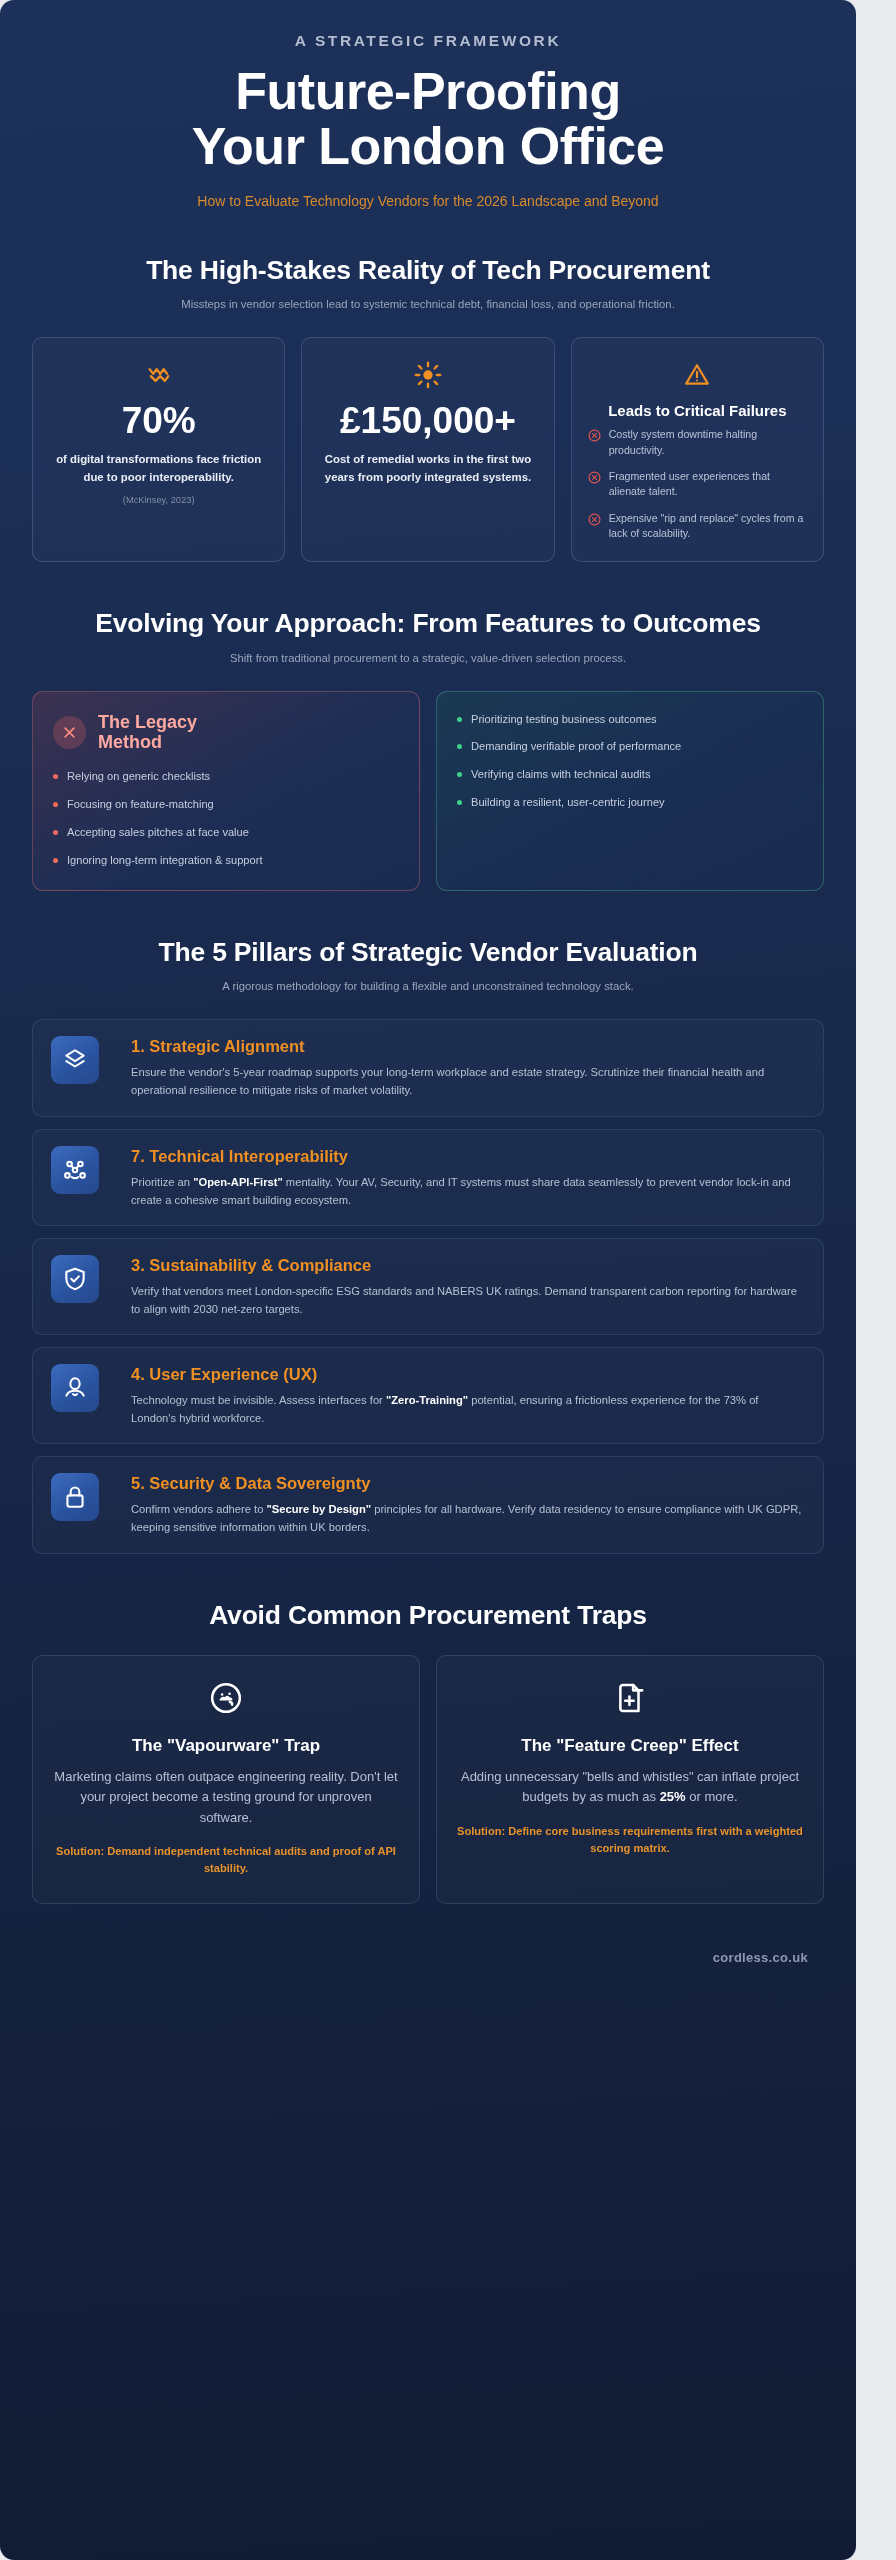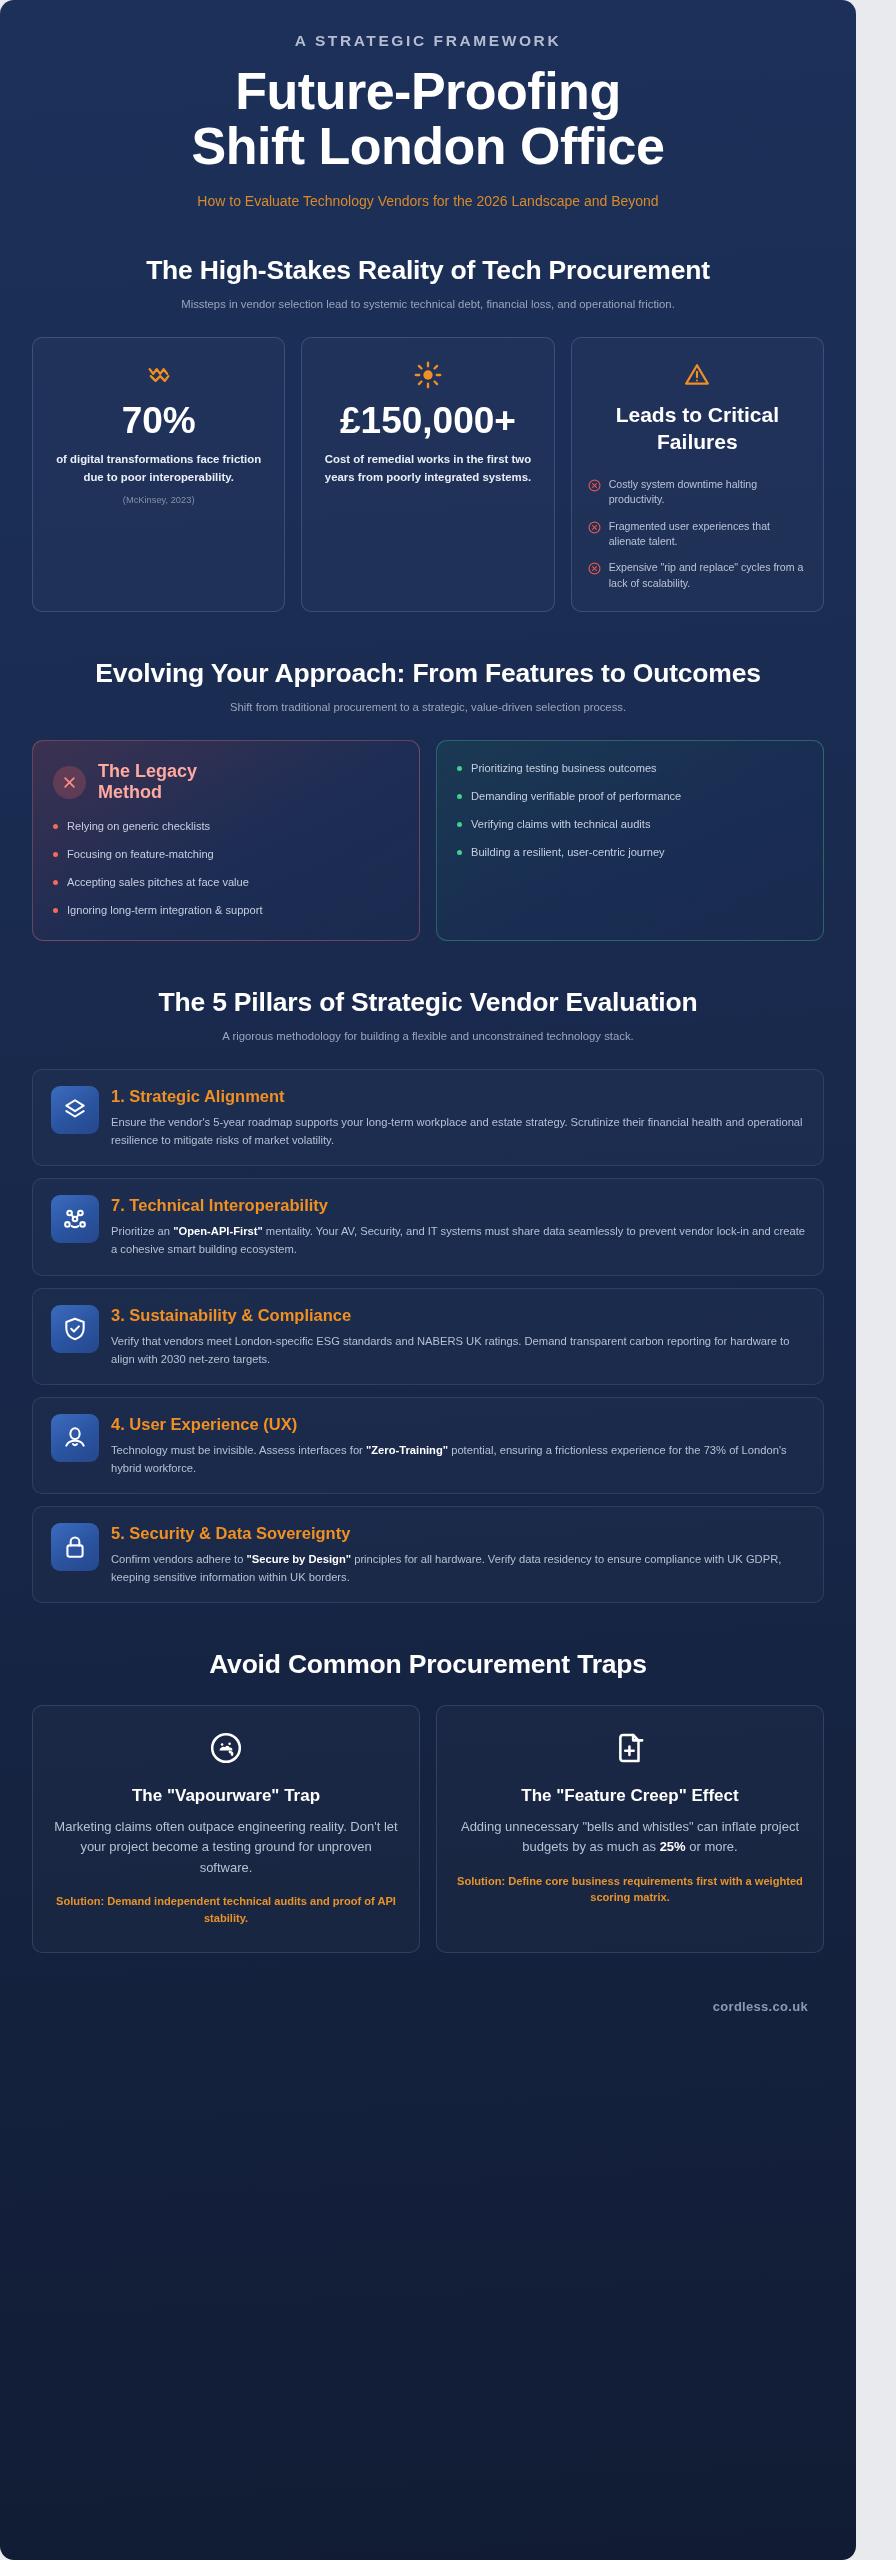--- a/index.html
+++ b/index.html
@@ -102,25 +102,25 @@
     line-height: 1.55;
     color: #eaeef6;
   }
   .stat-src {
     margin-top: 8px;
     font-size: 9.3px;
     color: #8490a8;
   }
   .stat-card.fail { justify-content: flex-start; }
   .fail-title {
-    font-size: 21px;
+    font-size: 15px;
     font-weight: 700;
     color: #ffffff;
     line-height: 1.25;
-    margin-bottom: 22px;
+    margin-bottom: 6px;
   }
   .fail-list { width: 100%; text-align: left; }
   .fail-item {
     display: flex;
     gap: 8px;
     margin-bottom: 11px;
     align-items: flex-start;
   }
   .fail-item:last-child { margin-bottom: 0; }
   .fail-text {
@@ -182,21 +182,21 @@
   }
   .cmp-item:last-child { margin-bottom: 0; }
   .dot { width: 5px; height: 5px; border-radius: 50%; flex: 0 0 auto; position: relative; top: -1px; }
   .dot.red { background: #f26a5a; }
   .dot.green { background: #3fd18a; }
 
   
   .pillar-list { margin-top: 24px; display: flex; flex-direction: column; gap: 12px; }
   .pillar {
     display: flex;
-    gap: 12px;
+    gap: 32px;
     align-items: flex-start;
     border: 1px solid rgba(110,138,190,0.22);
     border-radius: 10px;
     background: rgba(255,255,255,0.018);
     padding: 16px 18px;
   }
   .pillar-icon {
     width: 48px; height: 48px;
     border-radius: 9px;
     background: linear-gradient(145deg, #3c6bbf 0%, #2a54a0 55%, #26478d 100%);
@@ -269,21 +269,21 @@
 </style>
 </head>
 <body>
 
 <div class="page">
 
   <div class="header">
     <div class="eyebrow">A STRATEGIC FRAMEWORK</div>
     <h1 class="main-title">
       <span>Future-Proofing</span>
-      <span class="line2">Shift London Office</span>
+      <span class="line2">Your London Office</span>
     </h1>
     <div class="subtitle">How to Evaluate Technology Vendors for the 2026 Landscape and Beyond</div>
   </div>
 
   <div class="gap-lg"></div>
 
   <div class="section">
     <h2 class="sec-title">The High-Stakes Reality of Tech Procurement</h2>
     <p class="sec-sub">Missteps in vendor selection lead to systemic technical debt, financial loss, and operational friction.</p>
 

